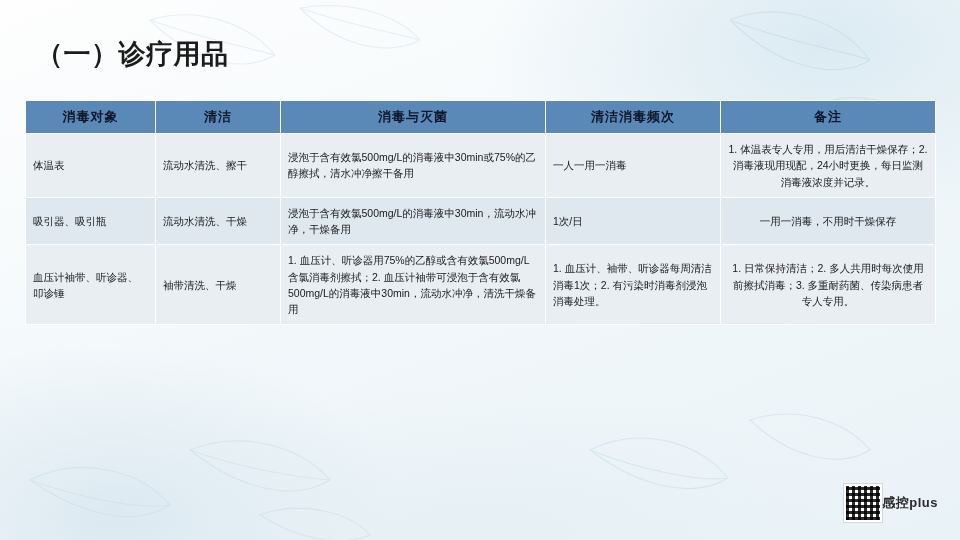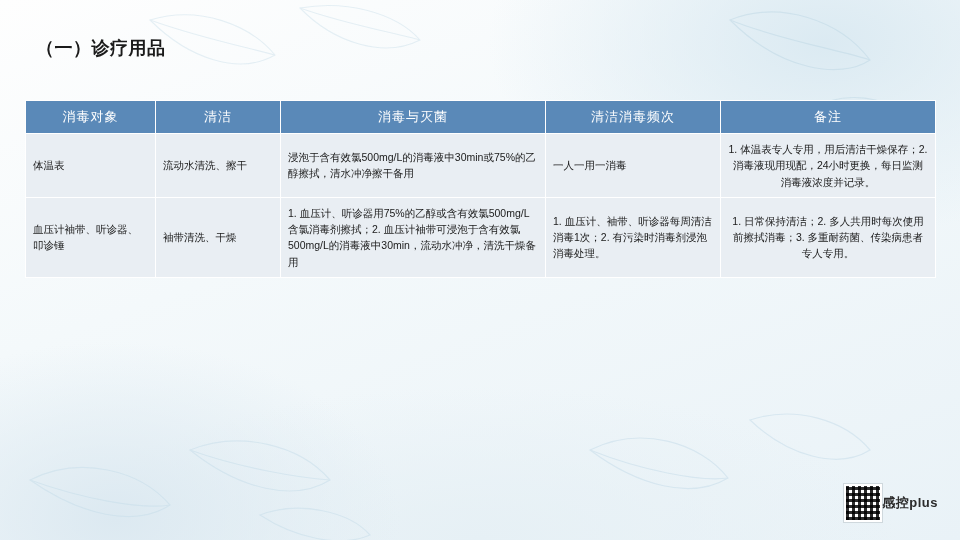--- a/index.html
+++ b/index.html
@@ -29,44 +29,44 @@
     position: absolute;
     pointer-events: none;
     opacity: .55;
   }
   .deco svg { display: block; }
 
   .title {
     position: absolute;
     left: 36px;
     top: 36px;
-    font-size: 18px;
+    font-size: 27px;
     font-weight: bold;
     color: #1b1b1b;
     letter-spacing: .5px;
     text-align: right;
   }
 
   .table-wrap {
     position: absolute;
     left: 25px;
     top: 100px;
     width: 910px;
   }
   table.main {
     border-collapse: collapse;
     width: 910px;
     table-layout: fixed;
     background: rgba(255,255,255,0.0);
   }
   table.main th {
     background: #5a89b8;
-    color: #ffffff;
+    color: #0f172a;
     font-size: 13px;
-    font-weight: normal;
+    font-weight: bold;
     text-align: center;
     padding: 7px 4px;
     border: 1px solid #ffffff;
     letter-spacing: 1px;
   }
   table.main td {
     border: 1px solid #ffffff;
     font-size: 10.5px;
     line-height: 1.55;
     color: #1a1a1a;
@@ -184,20 +184,27 @@
         </tr>
       </thead>
       <tbody>
         <tr>
           <td class="c-obj">体温表</td>
           <td class="c-clean">流动水清洗、擦干</td>
           <td class="c-dis">浸泡于含有效氯500mg/L的消毒液中30min或75%的乙醇擦拭，清水冲净擦干备用</td>
           <td class="c-freq">一人一用一消毒</td>
           <td class="c-note"><span>1. 体温表专人专用，用后清洁干燥保存；2. 消毒液现用现配，24小时更换，每日监测消毒液浓度并记录。</span></td>
         </tr>
+        <tr class="alt">
+          <td class="c-obj">吸引器、吸引瓶</td>
+          <td class="c-clean">流动水清洗、干燥</td>
+          <td class="c-dis">浸泡于含有效氯500mg/L的消毒液中30min，流动水冲净，干燥备用</td>
+          <td class="c-freq">1次/日</td>
+          <td class="c-note"><span>一用一消毒，不用时干燥保存</span></td>
+        </tr>
         <tr>
           <td class="c-obj">血压计袖带、听诊器、叩诊锤</td>
           <td class="c-clean">袖带清洗、干燥</td>
           <td class="c-dis">1. 血压计、听诊器用75%的乙醇或含有效氯500mg/L含氯消毒剂擦拭；2. 血压计袖带可浸泡于含有效氯500mg/L的消毒液中30min，流动水冲净，清洗干燥备用</td>
           <td class="c-freq">1. 血压计、袖带、听诊器每周清洁消毒1次；2. 有污染时消毒剂浸泡消毒处理。</td>
           <td class="c-note"><span>1. 日常保持清洁；2. 多人共用时每次使用前擦拭消毒；3. 多重耐药菌、传染病患者专人专用。</span></td>
         </tr>
       </tbody>
     </table>
   </div>

